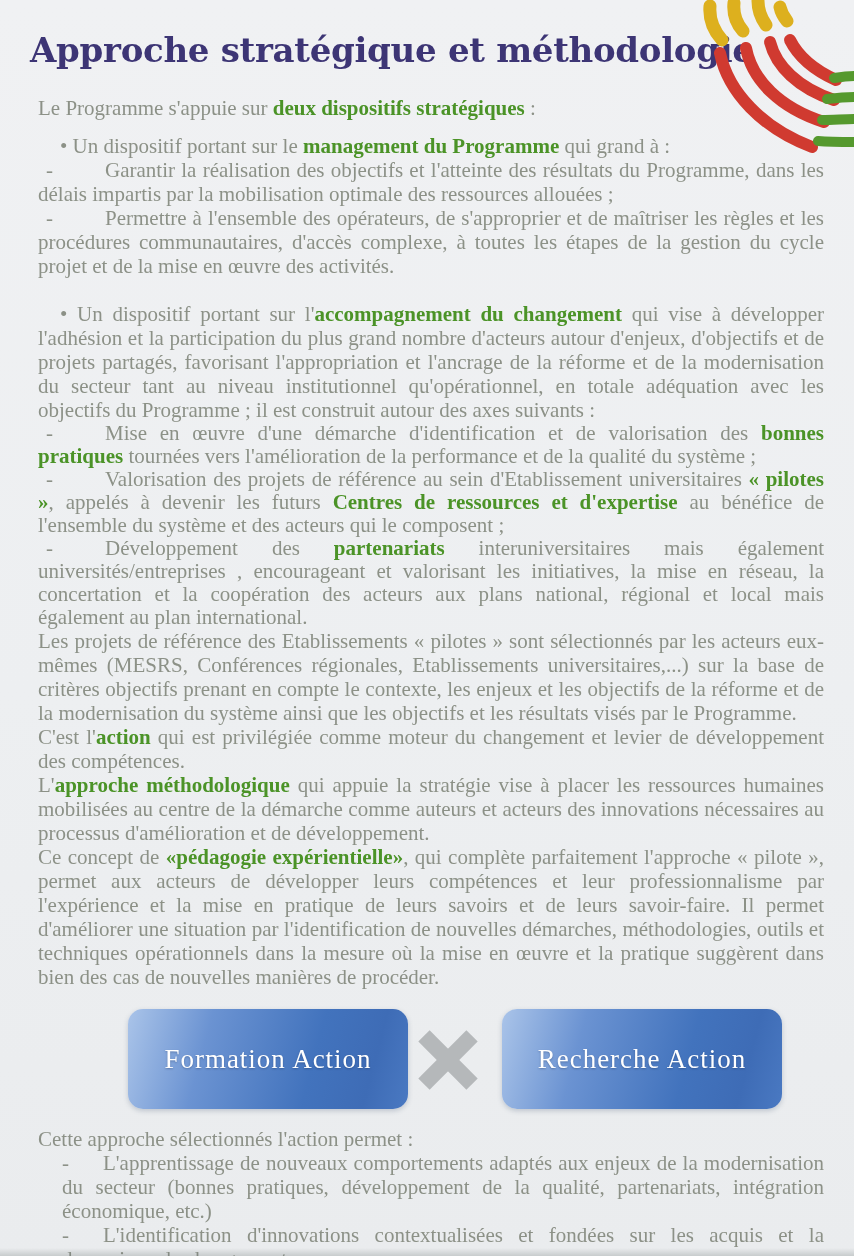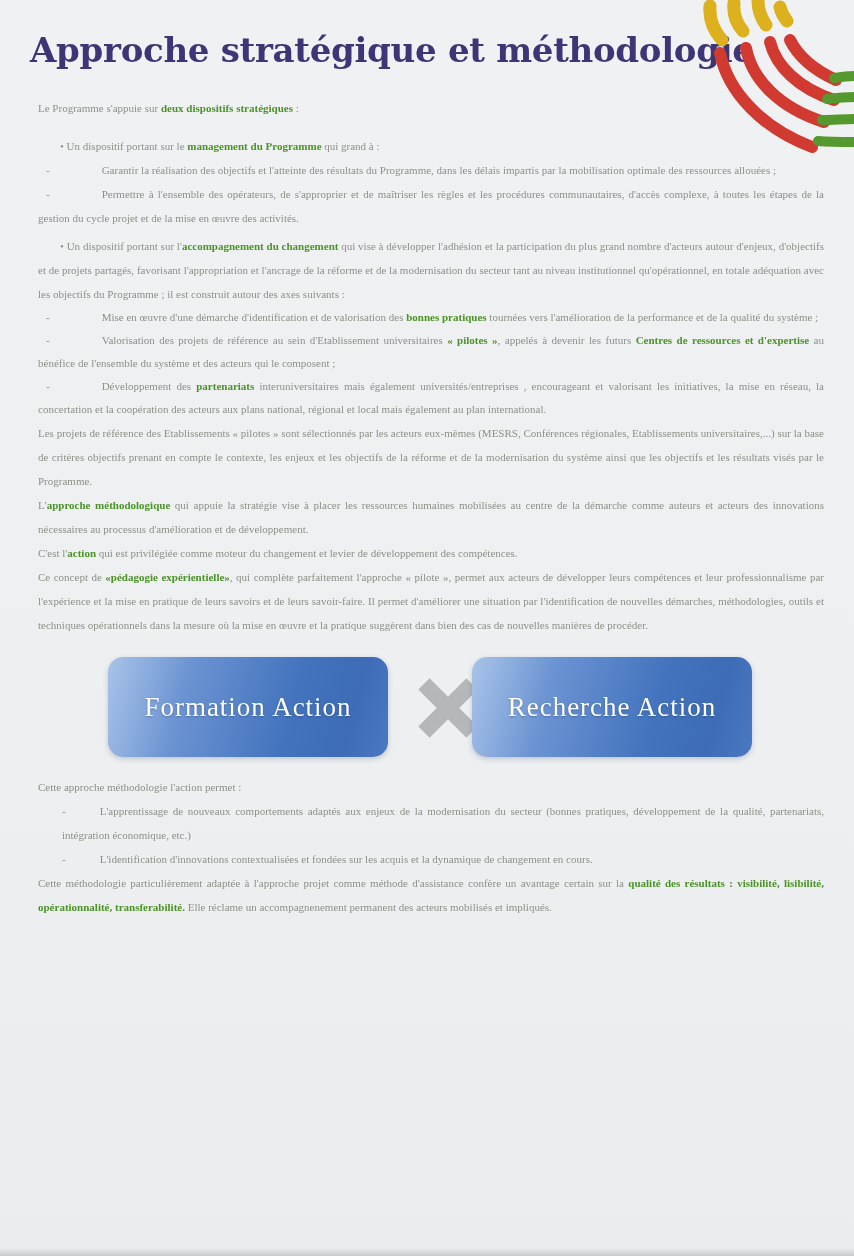--- a/index.html
+++ b/index.html
@@ -16,45 +16,45 @@
   .logo-svg{position:absolute;top:0;right:0;}
   h1.title{
     margin:0;padding:30px 0 0 30px;
     font-family:"DejaVu Serif",serif;
     font-size:34px;font-weight:bold;
     color:#3d3575;letter-spacing:-0.3px;
   }
   .body-text{
     margin:0 30px 0 38px;
     color:#8c9187;
-    font-size:11px;line-height:24px;
+    font-size:21px;line-height:24px;
     text-align:justify;
   }
   .hl{color:#4b9327;font-weight:bold;}
   .sp{display:inline-block;}
   .mt-intro{margin-top:26px;}
   .mt-b1{margin-top:14px;}
-  .mt-b2{margin-top:4px;}
+  .mt-b2{margin-top:24px;}
   .mt-axes{}
   .axes .body-text{line-height:23px;}
   .mt-para{}
   .mt-none{margin-top:0;}
   .bullet{text-indent:22px;}
   .dash{text-indent:8px;}
   .dash-in{padding-left:24px;text-indent:0;}
   .boxes-row{position:relative;height:104px;margin-top:20px;}
   .action-box{
     position:absolute;top:0;width:280px;height:100px;
     border-radius:15px;color:#fff;text-align:center;
     background:linear-gradient(105deg,#aac4e9 0%,#6b93d2 28%,#4273bd 65%,#3e6cb6 85%,#4a79c2 100%);
     box-shadow:0 2px 5px rgba(60,80,110,0.25);
     display:flex;flex-direction:column;justify-content:center;gap:7px;
   }
-  .box-left{left:108px;}
-  .box-right{left:472px;}
+  .box-left{left:128px;}
+  .box-right{left:502px;}
   .box-title{
     font-size:27px;letter-spacing:1px;
     text-shadow:0 1px 2px rgba(20,40,80,0.35);
   }
   .box-sub{
     font-size:15px;line-height:19px;white-space:pre-line;
     text-shadow:0 1px 1px rgba(20,40,80,0.3);
   }
   .cross{
     position:absolute;left:417px;top:20px;width:62px;height:62px;
@@ -109,38 +109,38 @@
   <p class="body-text mt-b2 bullet"><span>• Un dispositif portant sur l'</span><span class="hl">accompagnement du changement</span><span> qui vise à développer l'adhésion et la participation du plus grand nombre d'acteurs autour d'enjeux, d'objectifs et de projets partagés, favorisant l'appropriation et l'ancrage de la réforme et de la modernisation du secteur tant au niveau institutionnel qu'opérationnel, en totale adéquation avec les objectifs du Programme ; il est construit autour des axes suivants :</span></p>
 
   <div class="axes mt-axes">
     <p class="body-text mt-none dash"><span>-</span><span class="sp" style="width: 52px;"></span><span>Mise en œuvre d'une démarche d'identification et de valorisation des </span><span class="hl">bonnes pratiques</span><span> tournées vers l'amélioration de la performance et de la qualité du système ;</span></p>
     <p class="body-text mt-none dash"><span>-</span><span class="sp" style="width: 52px;"></span><span>Valorisation des projets de référence au sein d'Etablissement universitaires </span><span class="hl">« pilotes »</span><span>, appelés à devenir les futurs </span><span class="hl">Centres de ressources et d'expertise</span><span> au bénéfice de l'ensemble du système et des acteurs qui le composent ;</span></p>
     <p class="body-text mt-none dash"><span>-</span><span class="sp" style="width: 52px;"></span><span>Développement des </span><span class="hl">partenariats</span><span> interuniversitaires mais également universités/entreprises , encourageant et valorisant les initiatives, la mise en réseau, la concertation et la coopération des acteurs aux plans national, régional et local mais également au plan international.</span></p>
   </div>
 
   <p class="body-text mt-para"><span>Les projets de référence des Etablissements « pilotes » sont sélectionnés par les acteurs eux-mêmes (MESRS, Conférences régionales, Etablissements universitaires,...) sur la base de critères objectifs prenant en compte le contexte, les enjeux et les objectifs de la réforme et de la modernisation du système ainsi que les objectifs et les résultats visés par le Programme.</span></p>
 
+  <p class="body-text mt-none"><span>C'est l'</span><span class="hl">action</span><span> qui est privilégiée comme moteur du changement et levier de développement des compétences.</span></p>
   <p class="body-text mt-para"><span>L'</span><span class="hl">approche méthodologique</span><span> qui appuie la stratégie vise à placer les ressources humaines mobilisées au centre de la démarche comme auteurs et acteurs des innovations nécessaires au processus d'amélioration et de développement.</span></p>
-  <p class="body-text mt-none"><span>C'est l'</span><span class="hl">action</span><span> qui est privilégiée comme moteur du changement et levier de développement des compétences.</span></p>
 
   <p class="body-text mt-para"><span>Ce concept de </span><span class="hl">«pédagogie expérientielle»</span><span>, qui complète parfaitement l'approche « pilote », permet aux acteurs de développer leurs compétences et leur professionnalisme par l'expérience et la mise en pratique de leurs savoirs et de leurs savoir-faire. Il permet d'améliorer une situation par l'identification de nouvelles démarches, méthodologies, outils  et techniques opérationnels dans la mesure où la mise en œuvre et la pratique suggèrent dans bien des cas de nouvelles manières de procéder.</span></p>
 
   <div class="boxes-row">
     <div class="action-box box-left">
       <div class="box-title">Formation Action</div>
     </div>
     <div class="cross">
       <div class="bar b1"></div>
       <div class="bar b2"></div>
     </div>
     <div class="action-box box-right">
       <div class="box-title">Recherche Action</div>
     </div>
   </div>
 
-  <p class="body-text mt-b1"><span>Cette approche méthodologie l'action permet :</span></p>
+  <p class="body-text mt-b1"><span>Cette approche sélectionnés l'action permet :</span></p>
   <p class="body-text mt-none dash-in dash"><span>-</span><span class="sp" style="width: 34px;"></span><span>L'apprentissage de nouveaux comportements adaptés aux enjeux de la modernisation du secteur (bonnes pratiques, développement de la qualité, partenariats, intégration économique, etc.)</span></p>
   <p class="body-text mt-none dash-in dash"><span>-</span><span class="sp" style="width: 34px;"></span><span>L'identification d'innovations contextualisées et fondées sur les acquis et la dynamique de changement en cours.</span></p>
 
   <p class="body-text mt-para"><span>Cette méthodologie particulièrement adaptée à l'approche projet comme méthode d'assistance confère un avantage certain sur la </span><span class="hl">qualité des résultats : visibilité, lisibilité, opérationnalité, transferabilité.</span><span>  Elle réclame un accompagnenement permanent des acteurs mobilisés et impliqués.</span></p>
 
   <div class="bottom-shade"></div>
 </div>
 
 </body></html>

